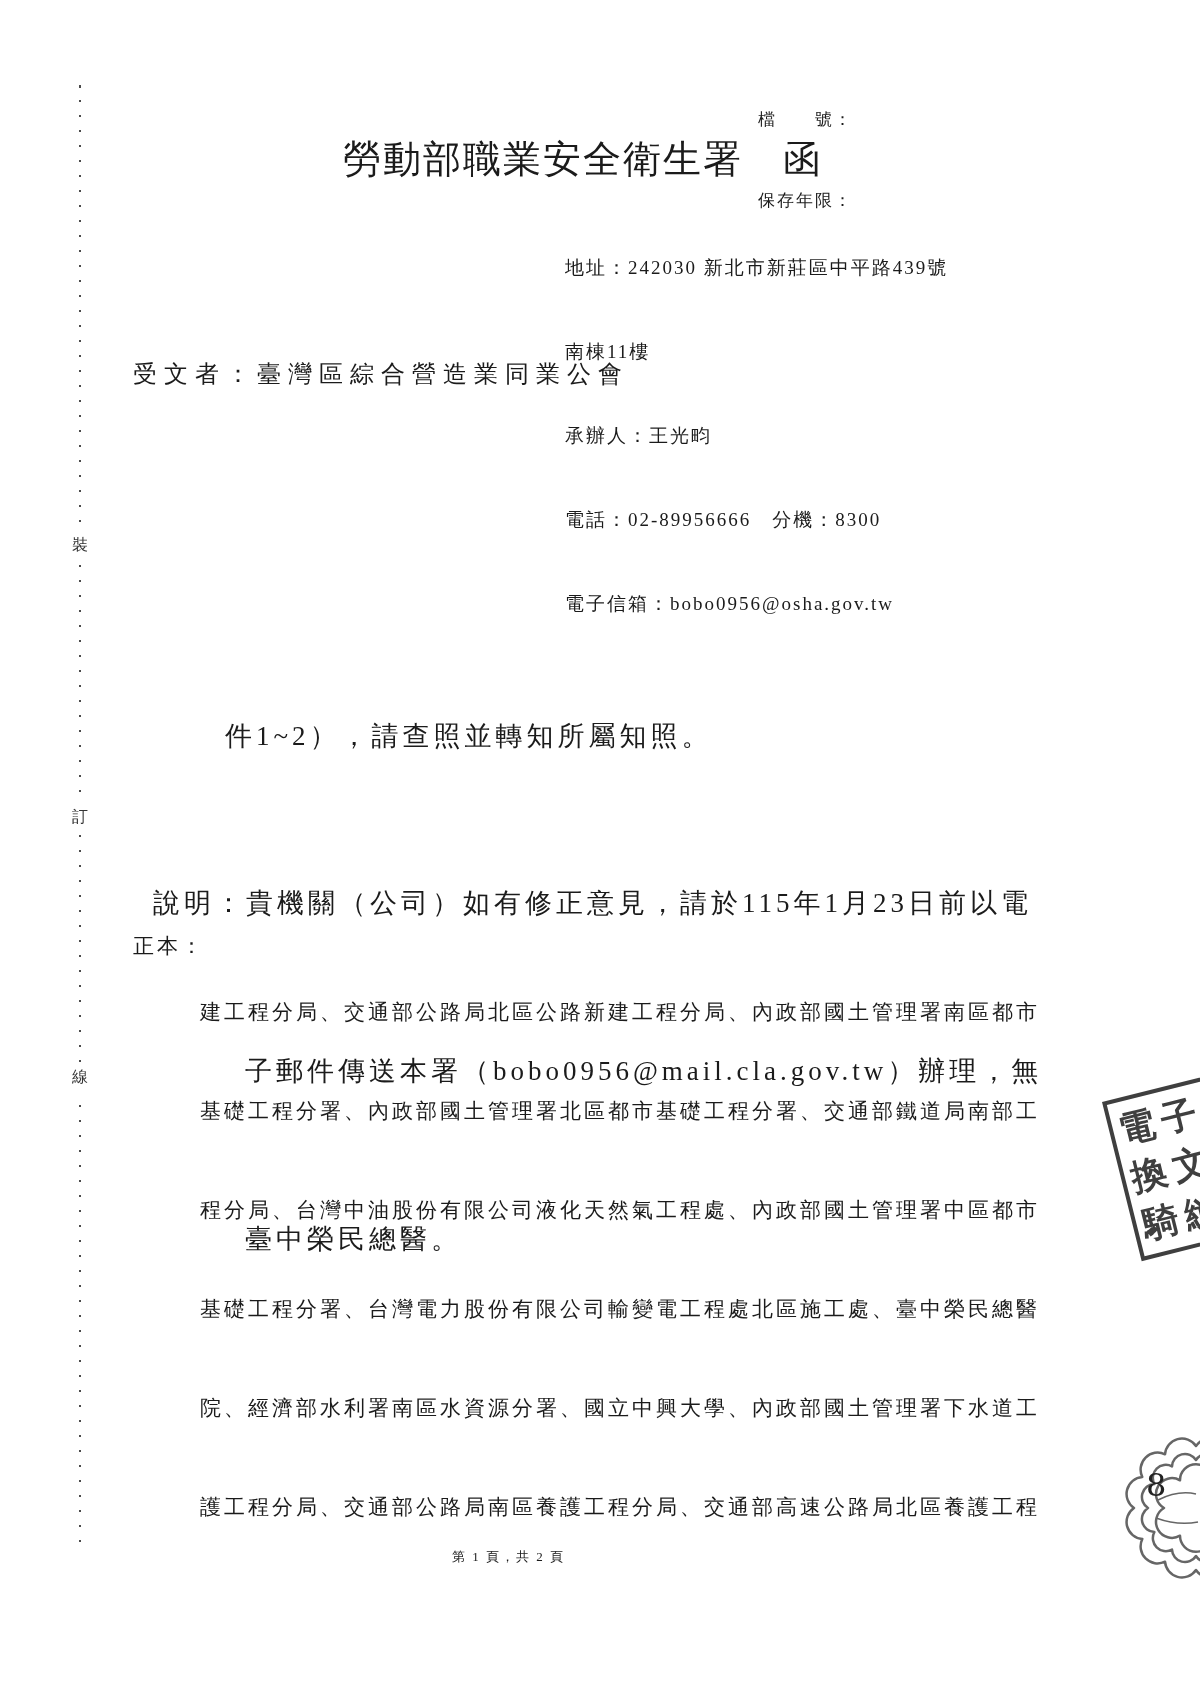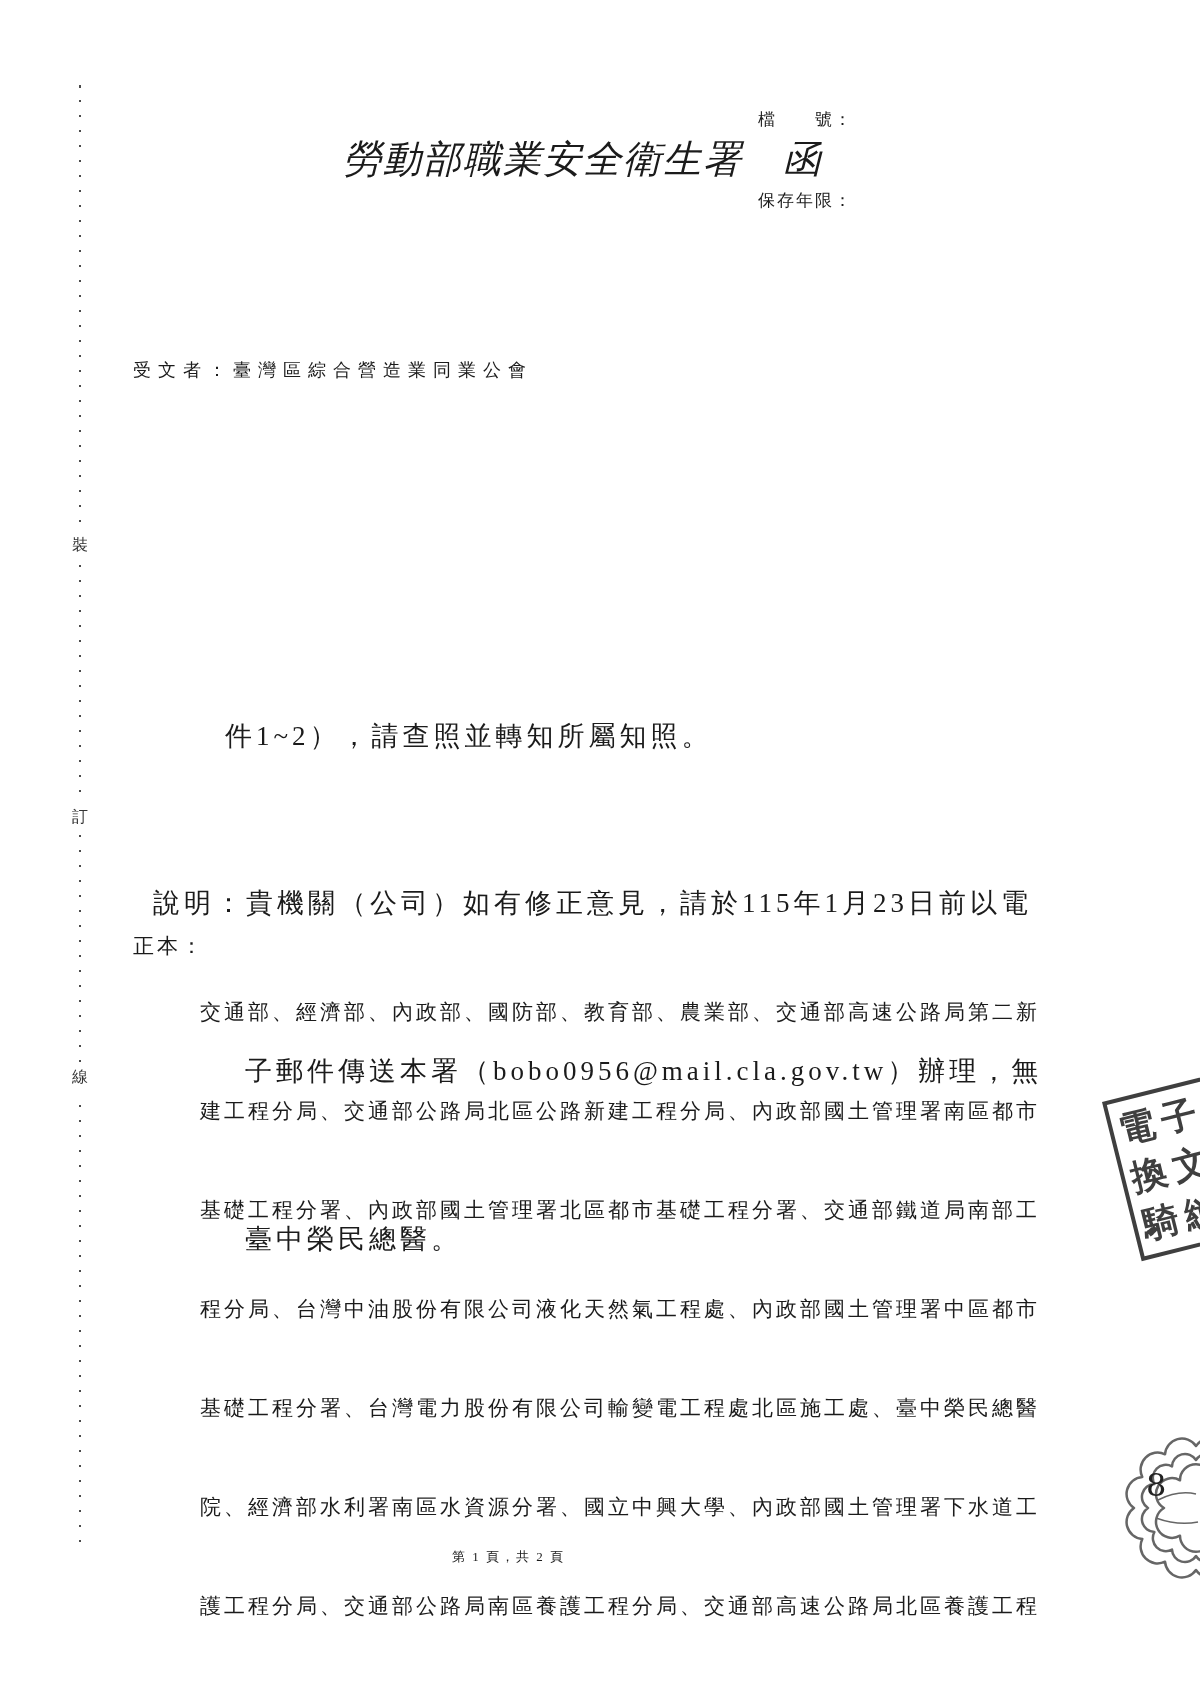--- a/index.html
+++ b/index.html
@@ -14,32 +14,32 @@
   }
 
   .file-block {
     position: absolute; left: 758px; top: 52px;
     font-size: 17px; line-height: 27px; letter-spacing: 2px;
     white-space: pre;
   }
 
   .doc-title {
     position: absolute; left: 343px; top: 134px;
-    font-size: 38px; letter-spacing: 2px; white-space: pre; font-style: italic;
+    font-size: 38px; letter-spacing: 2px; white-space: pre;
   }
 
   .sender-block {
     position: absolute; left: 565px; top: 198px;
     font-size: 19px; line-height: 28px; letter-spacing: 2px;
     white-space: pre;
   }
 
   .recipient {
     position: absolute; left: 133px; top: 358px;
-    font-size: 18px; letter-spacing: 7px; white-space: pre; text-align: center;
+    font-size: 24px; letter-spacing: 7px; white-space: pre; text-align: center;
   }
 
   .meta-block {
     position: absolute; left: 133px; top: 418px;
     font-size: 19px; line-height: 28px; letter-spacing: 1.5px;
     white-space: pre;
   }
   .meta-block .indent { text-indent: 67px; }
 
   .subject-block {
@@ -104,37 +104,43 @@
 
 <div class="page">
 
   <div class="file-block">
     <div>檔　　號：</div>
     <div>保存年限：</div>
   </div>
 
   <div class="doc-title">勞動部職業安全衛生署　函</div>
 
+  <div class="sender-block">
+    <div>地址：242030 新北市新莊區中平路439號</div>
+    <div>南棟11樓</div>
+    <div>承辦人：王光畇</div>
+    <div>電話：02-89956666　分機：8300</div>
+    <div>電子信箱：bobo0956@osha.gov.tw</div>
+  </div>
 
   <div class="recipient">受文者：臺灣區綜合營造業同業公會</div>
 
 
   <div class="subject-block">
     <div class="cont">件1~2），請查照並轉知所屬知照。</div>
   </div>
 
   <div class="explain-block">
     <div>說明：貴機關（公司）如有修正意見，請於115年1月23日前以電</div>
     <div class="cont">子郵件傳送本署（bobo0956@mail.cla.gov.tw）辦理，無</div>
     <div class="cont">臺中榮民總醫。</div>
   </div>
 
   <div class="maincopy-label">正本：</div>
   <div class="maincopy-block">
-    <div>交通部、經濟部、內政部、國防部、教育部、農業部、交通部高速公路局第二新</div>
     <div>建工程分局、交通部公路局北區公路新建工程分局、內政部國土管理署南區都市</div>
     <div>基礎工程分署、內政部國土管理署北區都市基礎工程分署、交通部鐵道局南部工</div>
     <div>程分局、台灣中油股份有限公司液化天然氣工程處、內政部國土管理署中區都市</div>
     <div>基礎工程分署、台灣電力股份有限公司輸變電工程處北區施工處、臺中榮民總醫</div>
     <div>院、經濟部水利署南區水資源分署、國立中興大學、內政部國土管理署下水道工</div>
     <div>護工程分局、交通部公路局南區養護工程分局、交通部高速公路局北區養護工程</div>
     
     
     
     

